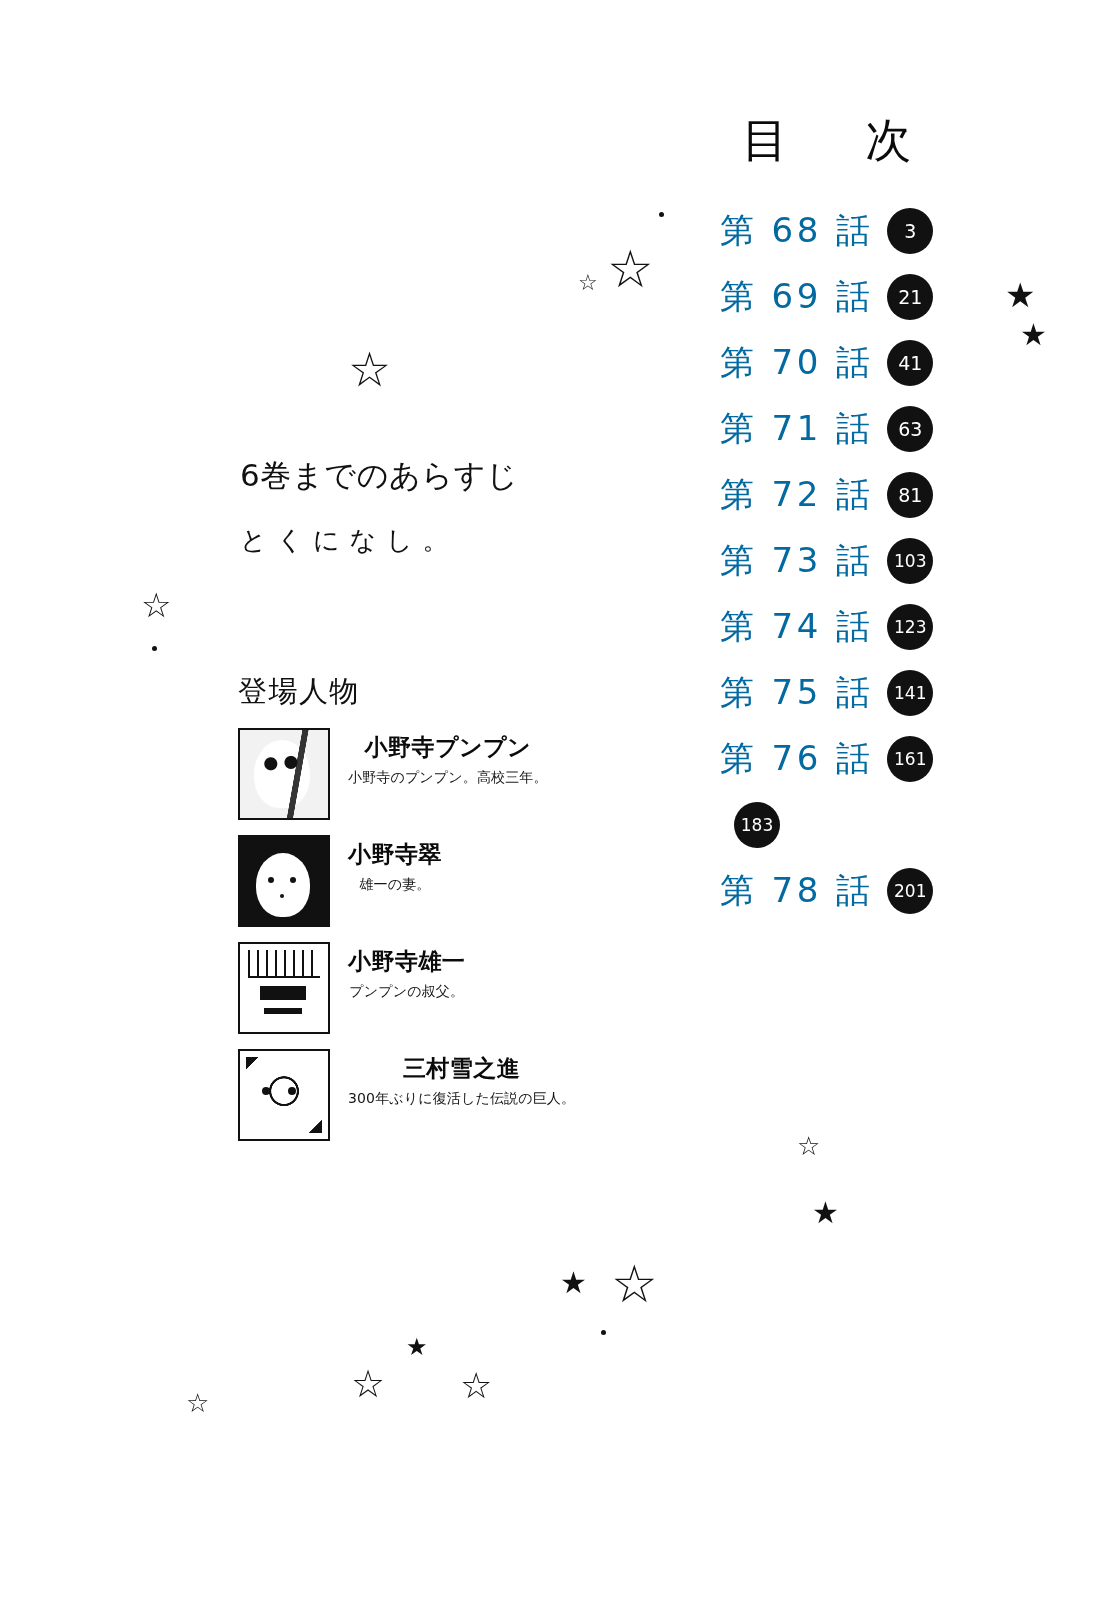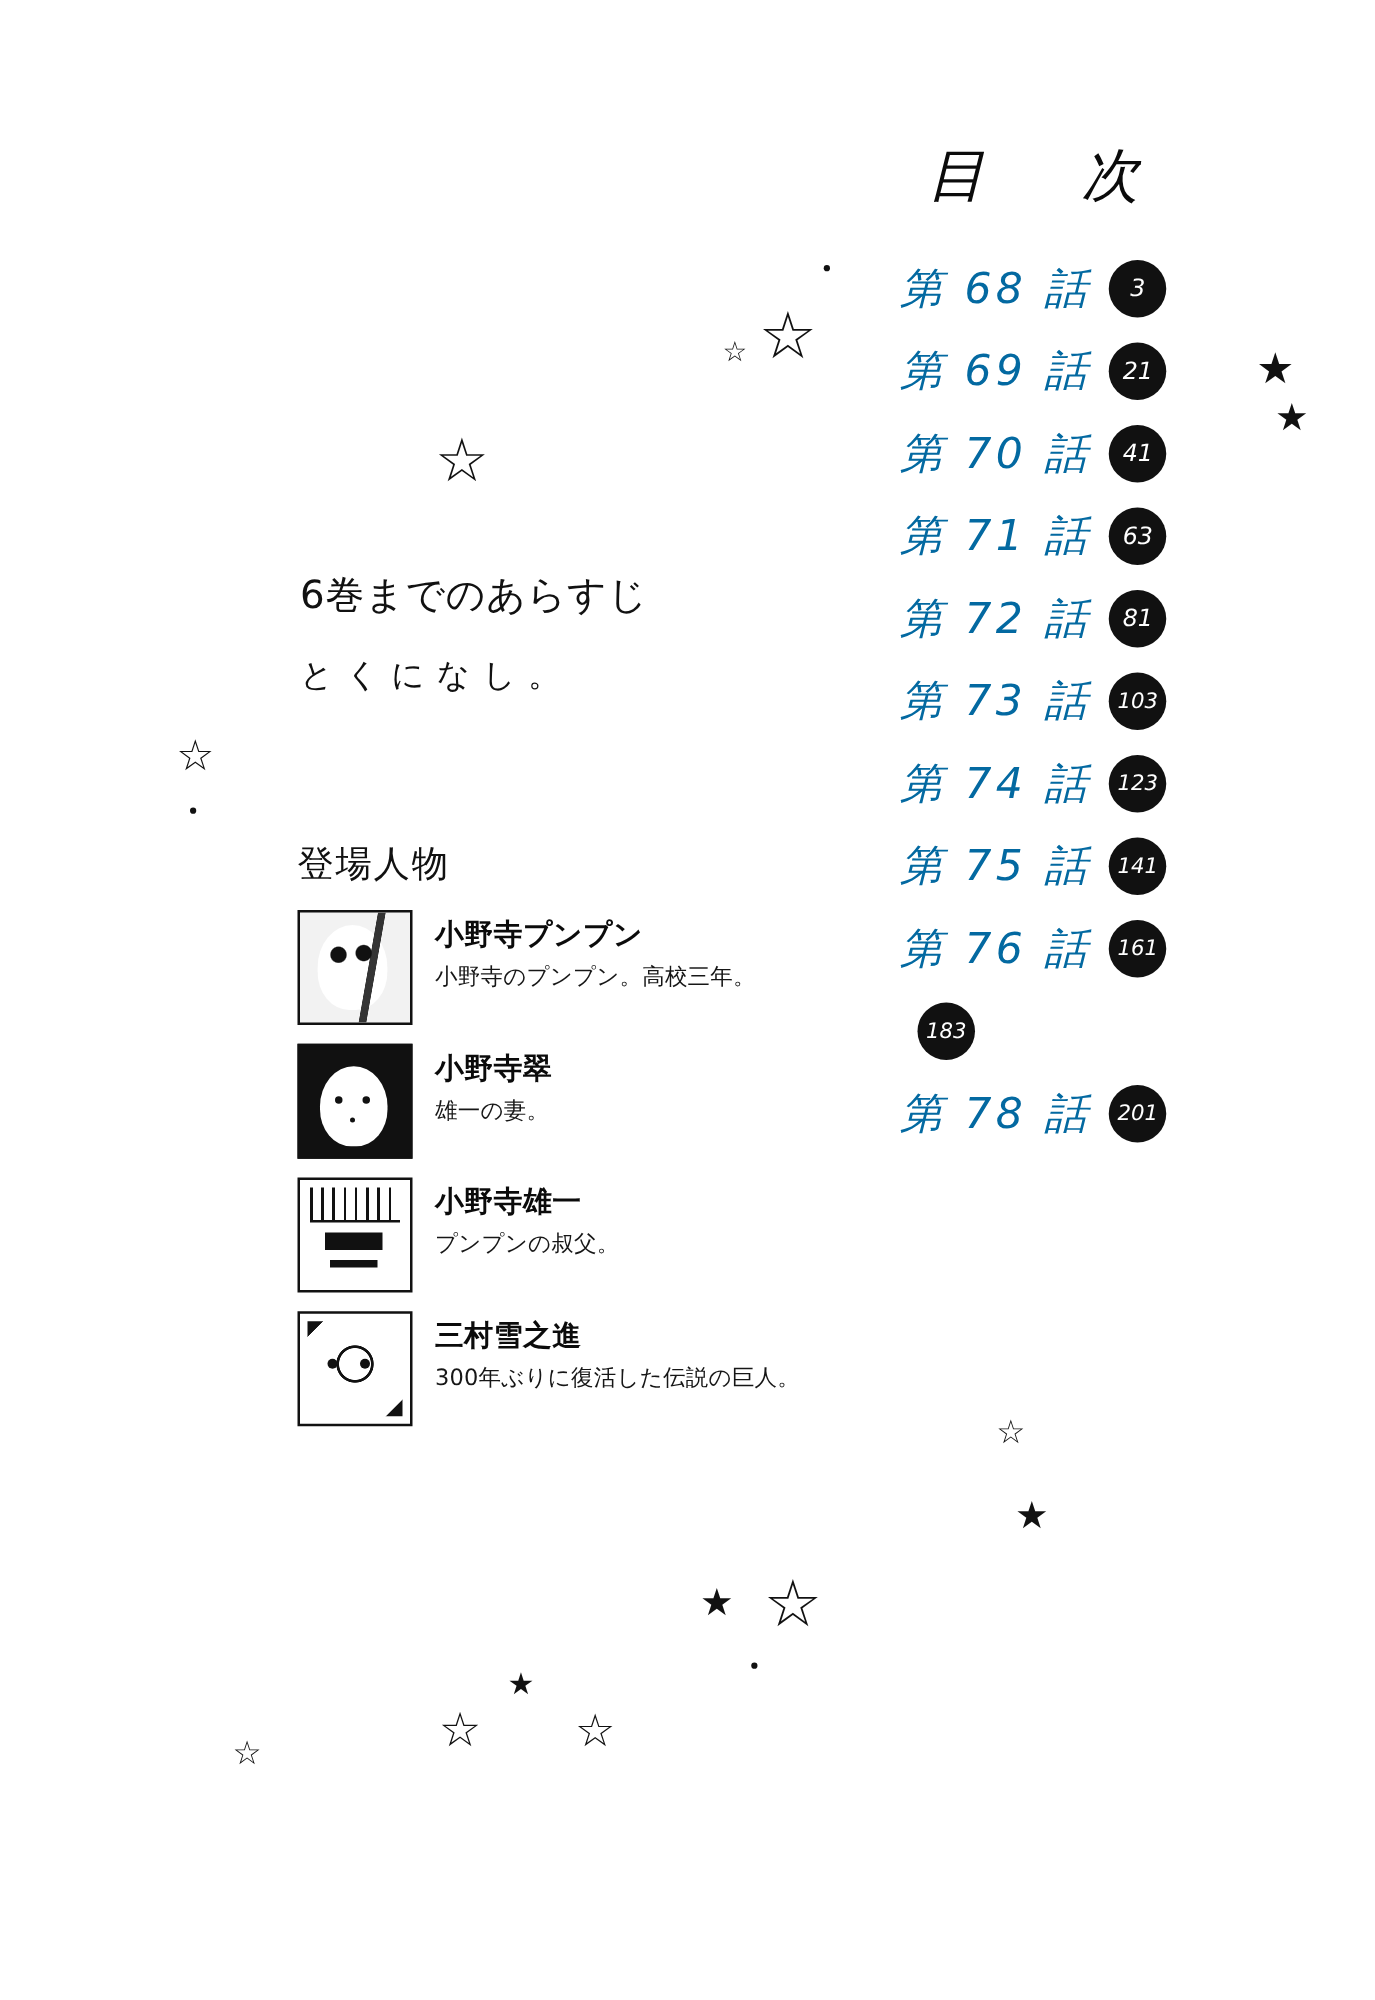--- a/index.html
+++ b/index.html
@@ -21,21 +21,20 @@
     height: 1600px;
     overflow: hidden;
   }
 
   
   .toc {
     position: absolute;
     left: 720px;
     top: 110px;
     width: 300px;
-    font-style: italic;
   }
   .toc-title {
     font-size: 46px;
     letter-spacing: 0.34em;
     font-weight: 400;
     color: #0b0b0b;
     margin: 0 0 26px 22px;
     font-family: "DejaVu Sans", sans-serif;
   }
   .toc-list {
@@ -114,30 +113,31 @@
     height: 88px;
     border: 2px solid #111;
     background: #f2f2f2;
     flex: 0 0 auto;
     position: relative;
     overflow: hidden;
   }
   .char-text {
     margin-left: 18px;
     padding-top: 4px;
+    text-align: center;
   }
   .char-name {
     font-size: 23px;
     font-weight: 700;
     letter-spacing: 0.02em;
     margin: 0 0 6px 0;
     color: #0b0b0b;
   }
   .char-desc {
-    font-size: 18px;
+    font-size: 14px;
     letter-spacing: 0.01em;
     margin: 0;
     color: #161616;
   }
 
   
   .star {
     position: absolute;
     color: #111;
     line-height: 1;

